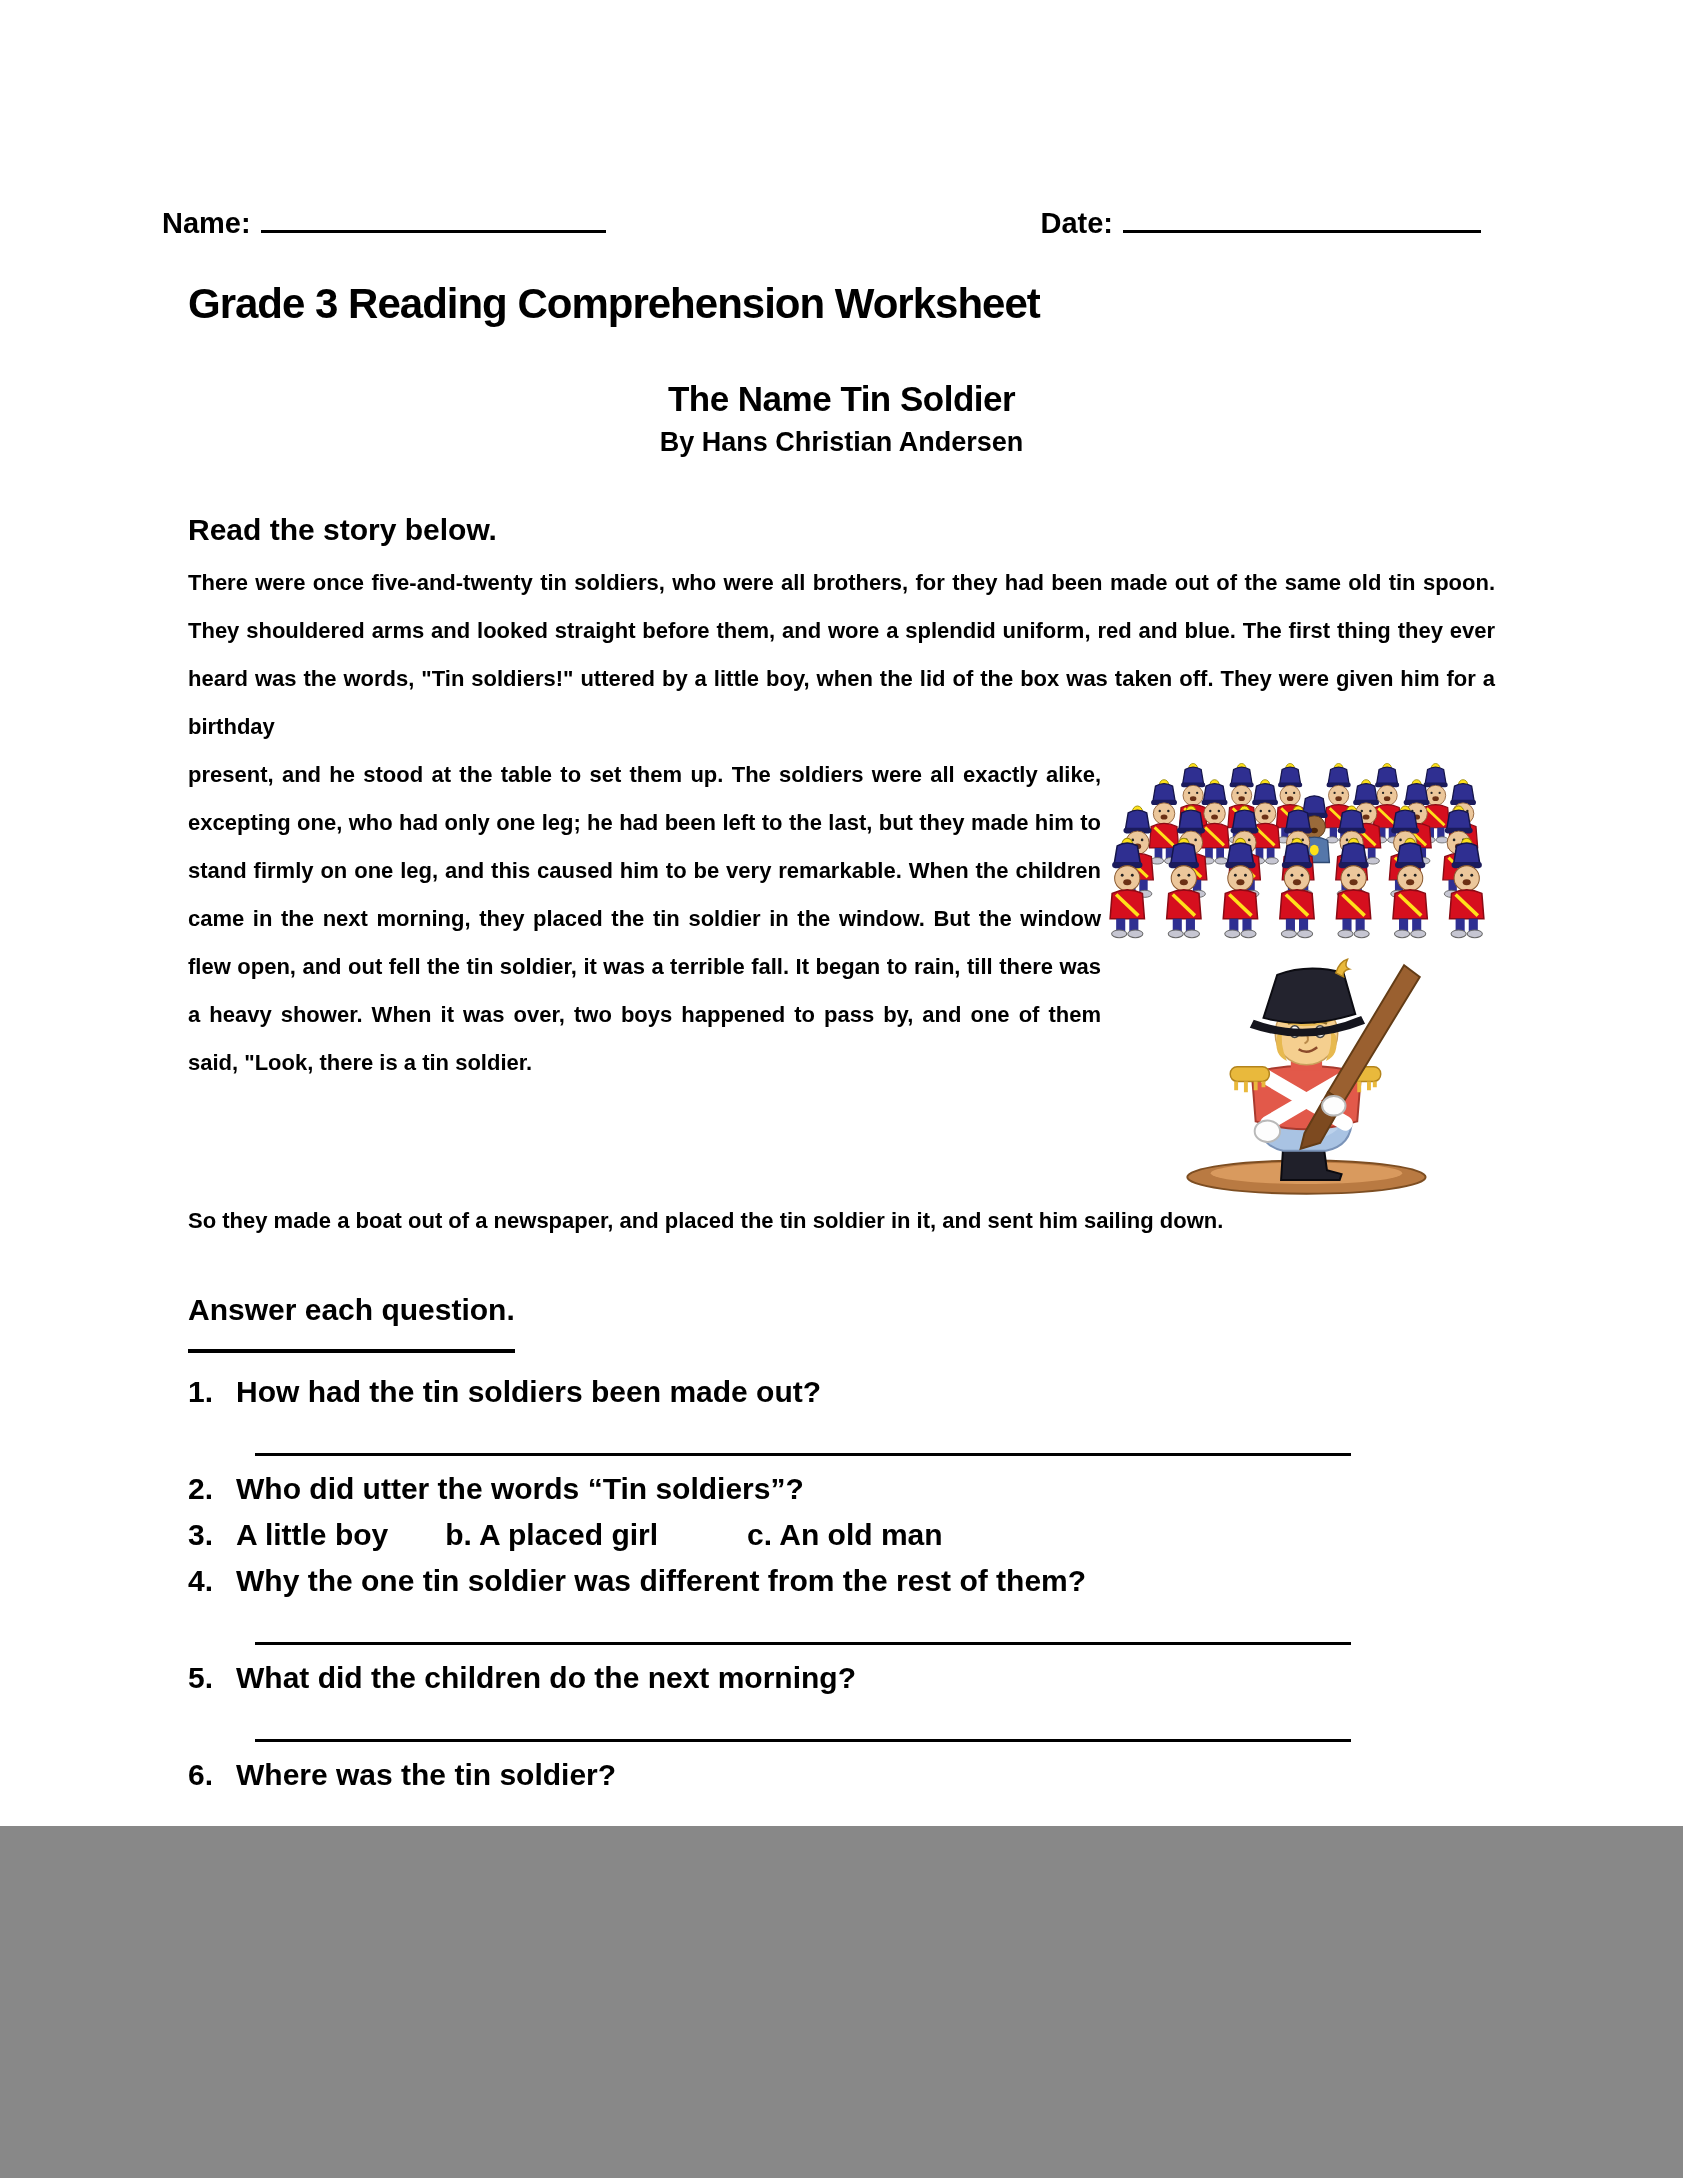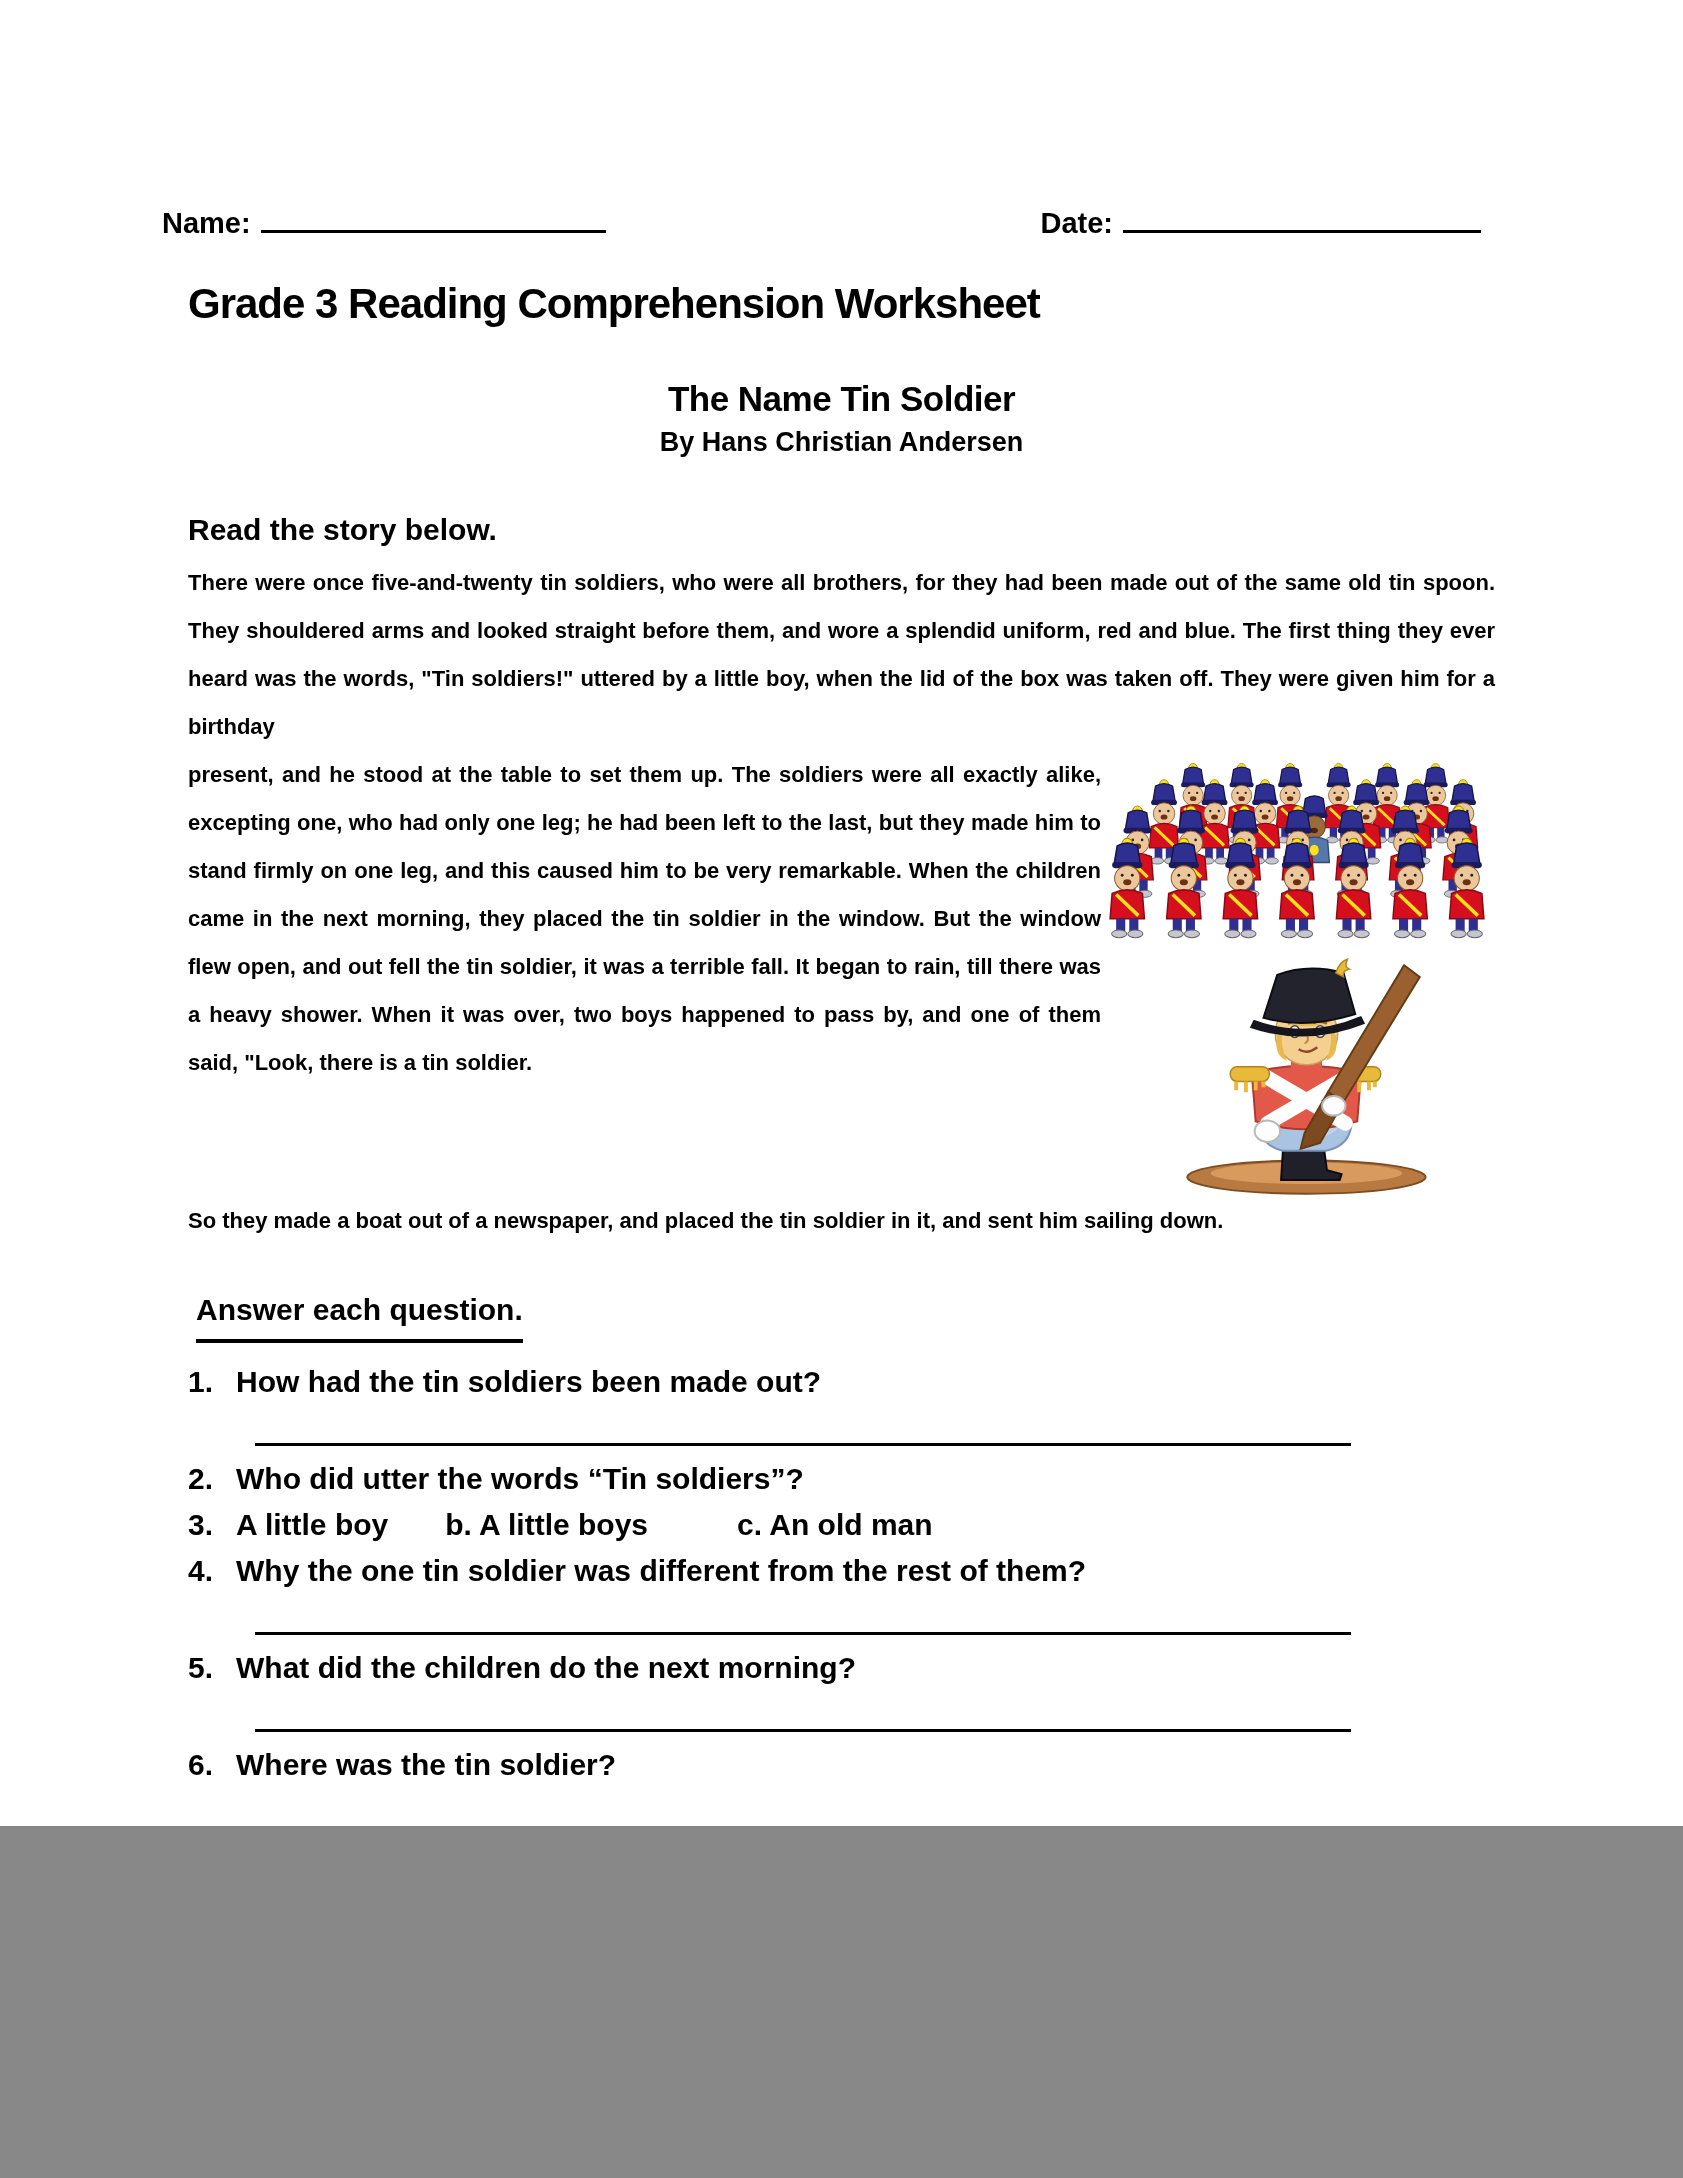--- a/index.html
+++ b/index.html
@@ -55,22 +55,22 @@
     flex:0 0 394px;width:394px;
     display:flex;flex-direction:column;align-items:flex-start;
     padding-top:12px;
   }
   .mid-images svg{display:block;}
   .soldier-single{margin-left:57px;margin-top:14px;}
   .part3{text-align:justify;}
   
   .qa{margin-top:42px;font-size:30px;line-height:46px;}
   .qa-heading{
-    display:inline-block;margin:0 0 16px 8px;
-    border-bottom:4px solid #000;padding-bottom:6px;
+    display:inline-block;margin:0 0 16px 0;
+    border-bottom:4px solid #000;padding-bottom:16px;
   }
   .q-row{display:flex;}
   .q-num{flex:0 0 48px;}
   .q-text{flex:1 1 auto;}
   .opt-row .q-text{flex:0 0 auto;}
   .opt-b{margin-left:57px;}
   .opt-c{margin-left:89px;}
   .answer-line{
     height:38px;
     border-bottom:3px solid #000;
@@ -214,21 +214,21 @@
     <div class="answer-line"></div>
 
     <div class="q-row">
       <span class="q-num">2.</span>
       <span class="q-text">Who did utter the words “Tin soldiers”?</span>
     </div>
 
     <div class="q-row opt-row">
       <span class="q-num">3.</span>
       <span class="q-text">A little boy</span>
-      <span class="q-text opt-b">b. A little boys</span>
+      <span class="q-text opt-b">b. A placed girl</span>
       <span class="q-text opt-c">c. An old man</span>
     </div>
 
     <div class="q-row">
       <span class="q-num">4.</span>
       <span class="q-text">Why the one tin soldier was different from the rest of them?</span>
     </div>
     <div class="answer-line"></div>
 
     <div class="q-row">

